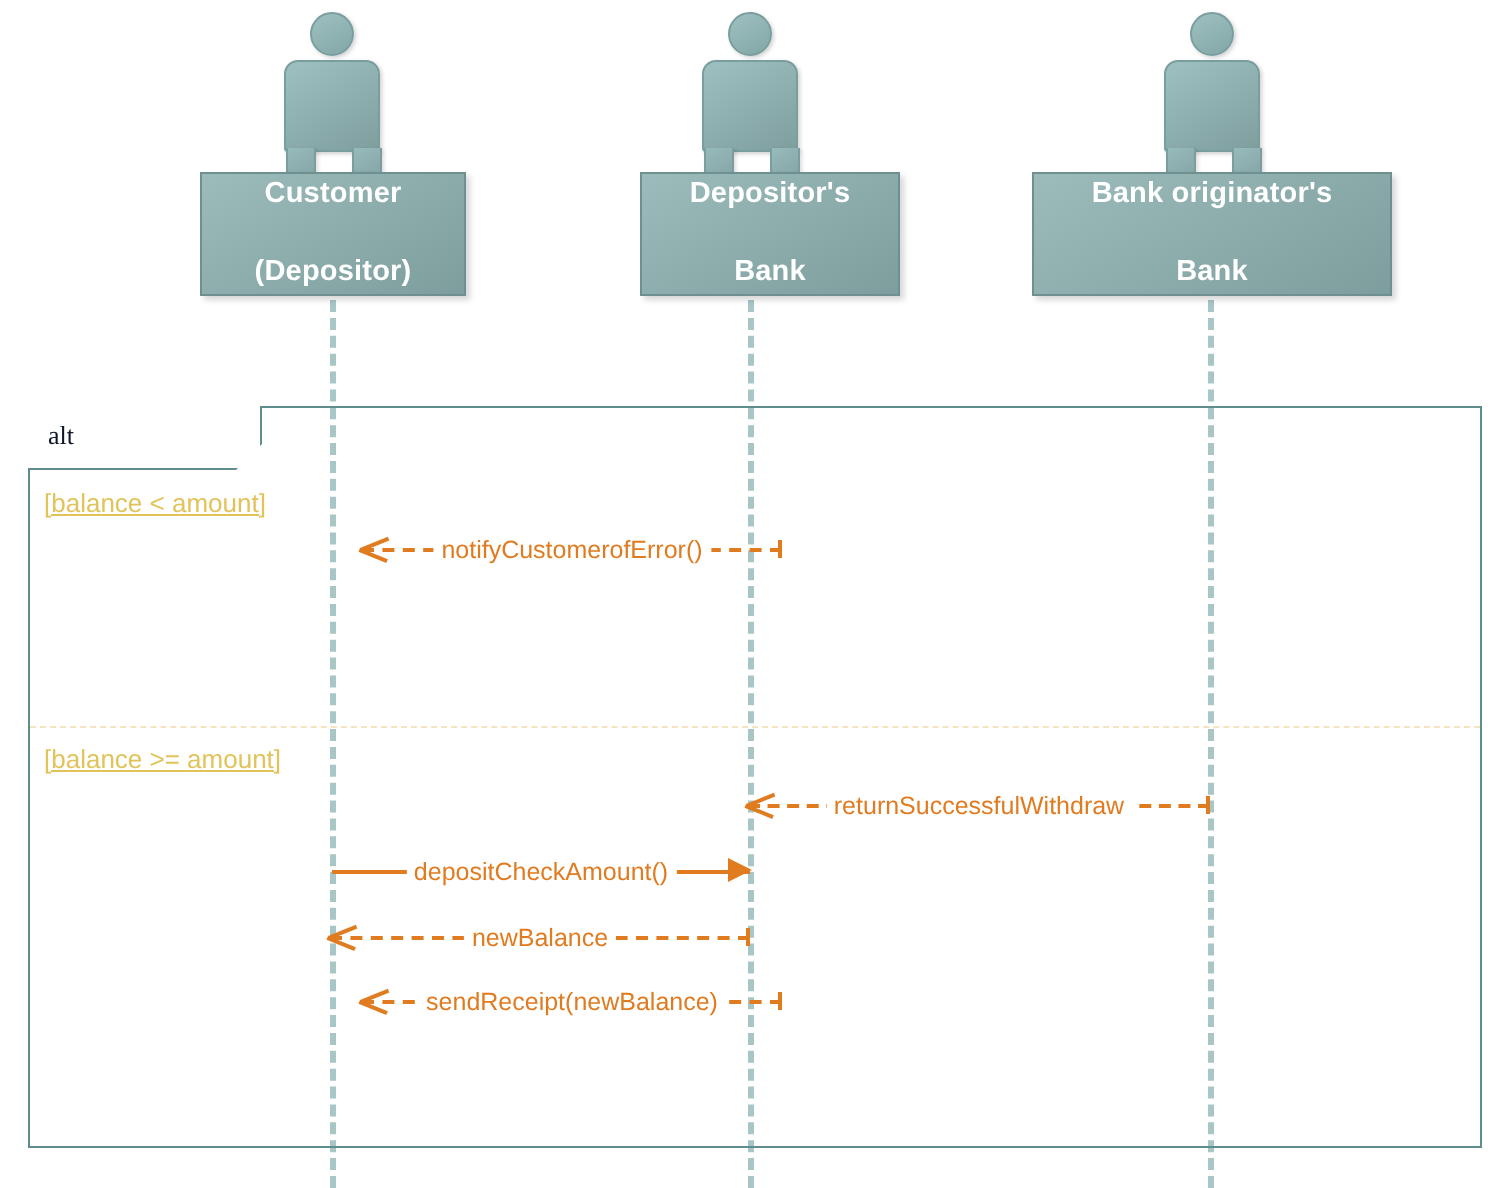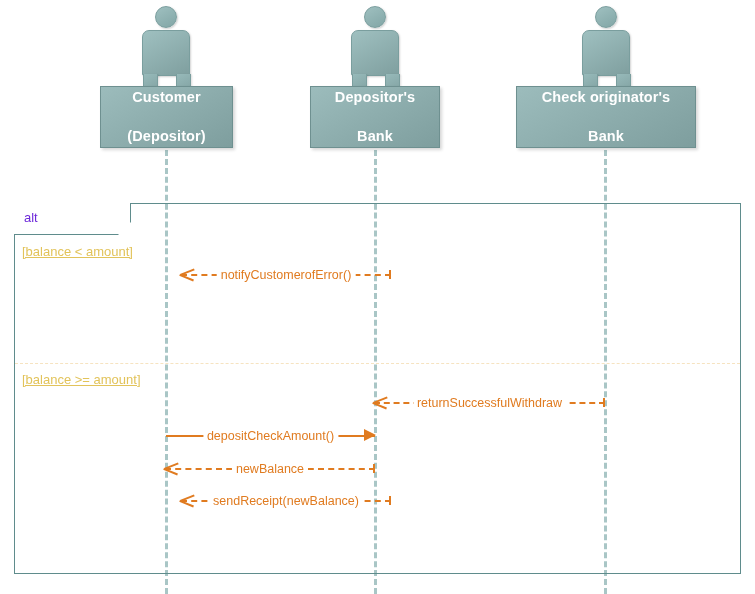--- a/index.html
+++ b/index.html
@@ -64,22 +64,22 @@
   #fragTab:after{
     content:"";position:absolute;right:-1px;bottom:-1px;
     width:0;height:0;border-style:solid;
     border-width:0 0 13px 13px;
     border-color:transparent transparent #ffffff transparent;
   }
   #fragTabClip{
     position:absolute;background:#ffffff;border:none;
   }
   .fragLabel{
-    position:absolute;color:#6d28d9;font-size:13px;
-    font-family:Liberation Sans, sans-serif;
+    position:absolute;color:#0f172a;font-size:13px;
+    font-family:Liberation Serif, serif;
   }
   .guard{
     position:absolute;color:#e2c35a;font-size:13px;
     white-space:nowrap;
   }
   #divider{
     position:absolute;height:0;
     border-top:1px dashed #f6e3c0;
   }
 
@@ -145,26 +145,26 @@
   </div>
 
   <div class="lifeline" style="left:165px;top:150px;height:444px;"></div>
   <div class="lifeline" style="left:374px;top:150px;height:444px;"></div>
   <div class="lifeline" style="left:604px;top:150px;height:444px;"></div>
 
   <div class="hbox" style="left:100px;top:86px;width:133px;height:62px;">
     <span><span>Customer</span><br><span>(Depositor)</span></span>
   </div>
 
-  <div class="hbox" style="left:310px;top:86px;width:130px;height:62px;">
+  <div class="hbox" style="left:320px;top:86px;width:130px;height:62px;">
     <span><span>Depositor's</span><br><span>Bank</span></span>
   </div>
 
   <div class="hbox" style="left:516px;top:86px;width:180px;height:62px;">
-    <span><span>Check originator's</span><br><span>Bank</span></span>
+    <span><span>Bank originator's</span><br><span>Bank</span></span>
   </div>
 
   <div id="frag" style="left:14px;top:203px;width:727px;height:371px;"></div>
 
   <div id="fragTab" style="left:14px;top:203px;width:117px;height:32px;"></div>
   <div id="fragTabClip" style="left:118px;top:222px;width:14px;height:14px;
               clip-path:polygon(100% 0,100% 100%,0 100%);"></div>
 
   <div class="fragLabel" style="left:24px;top:210px;">alt</div>
 

